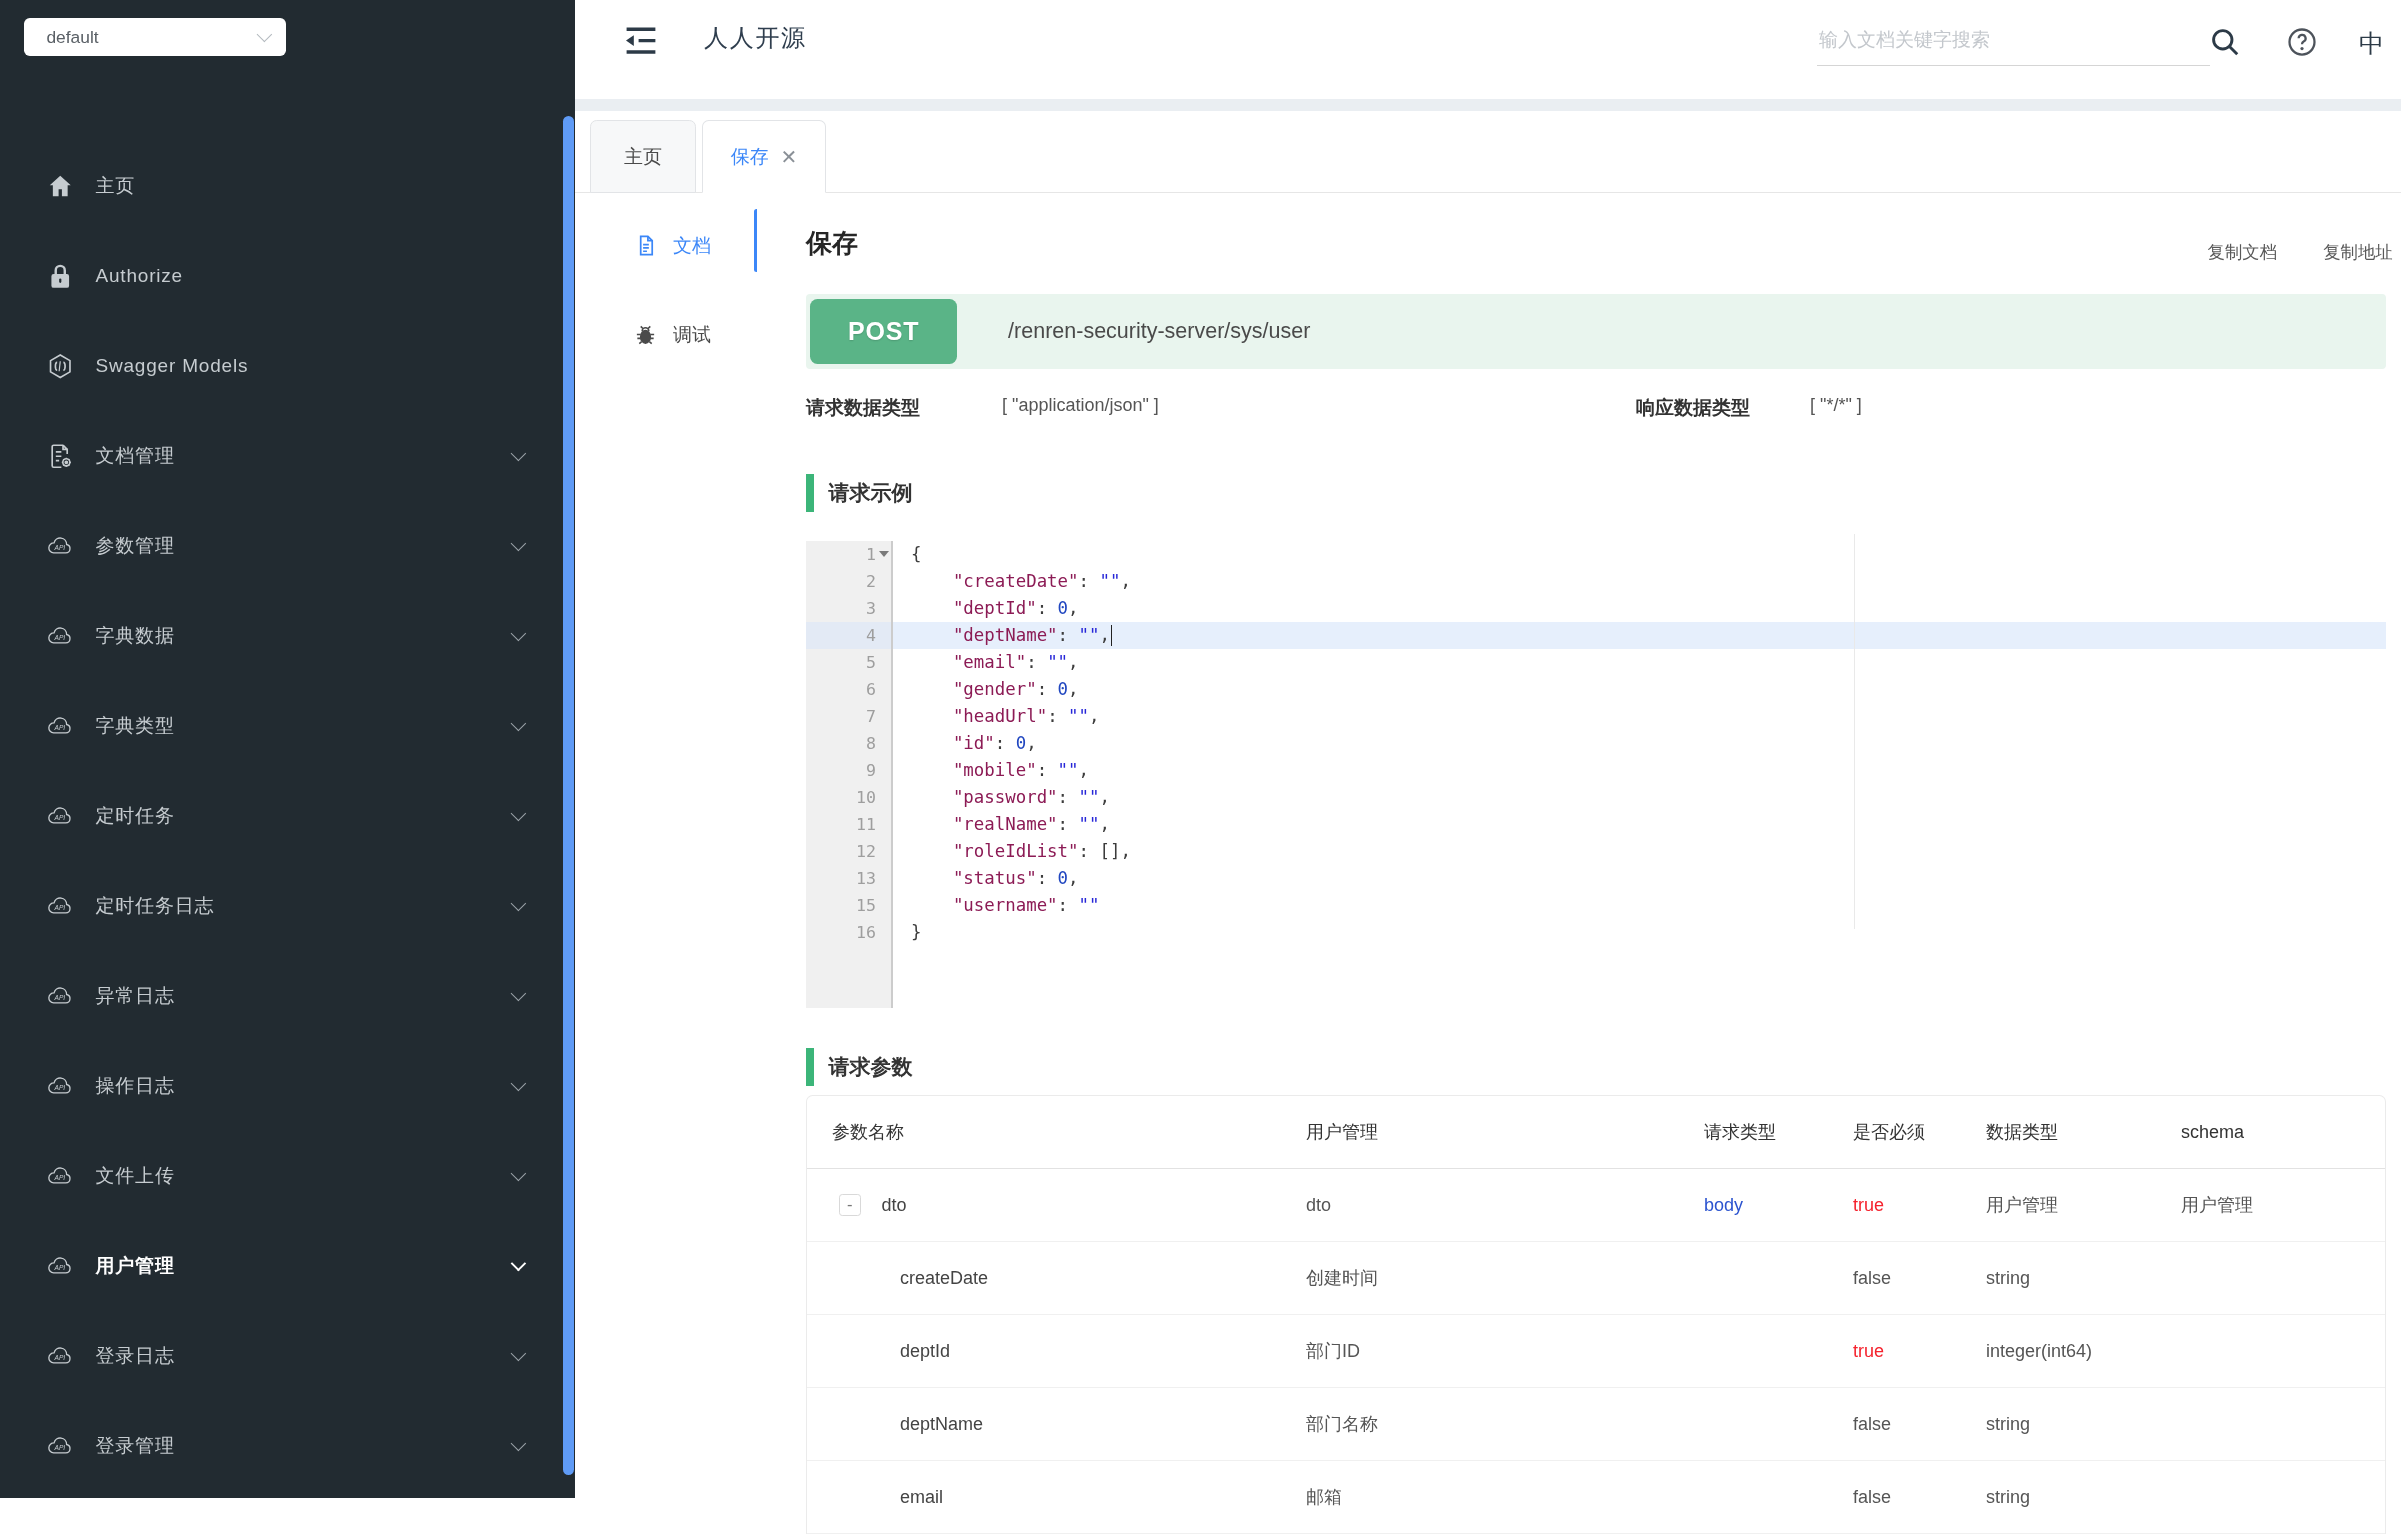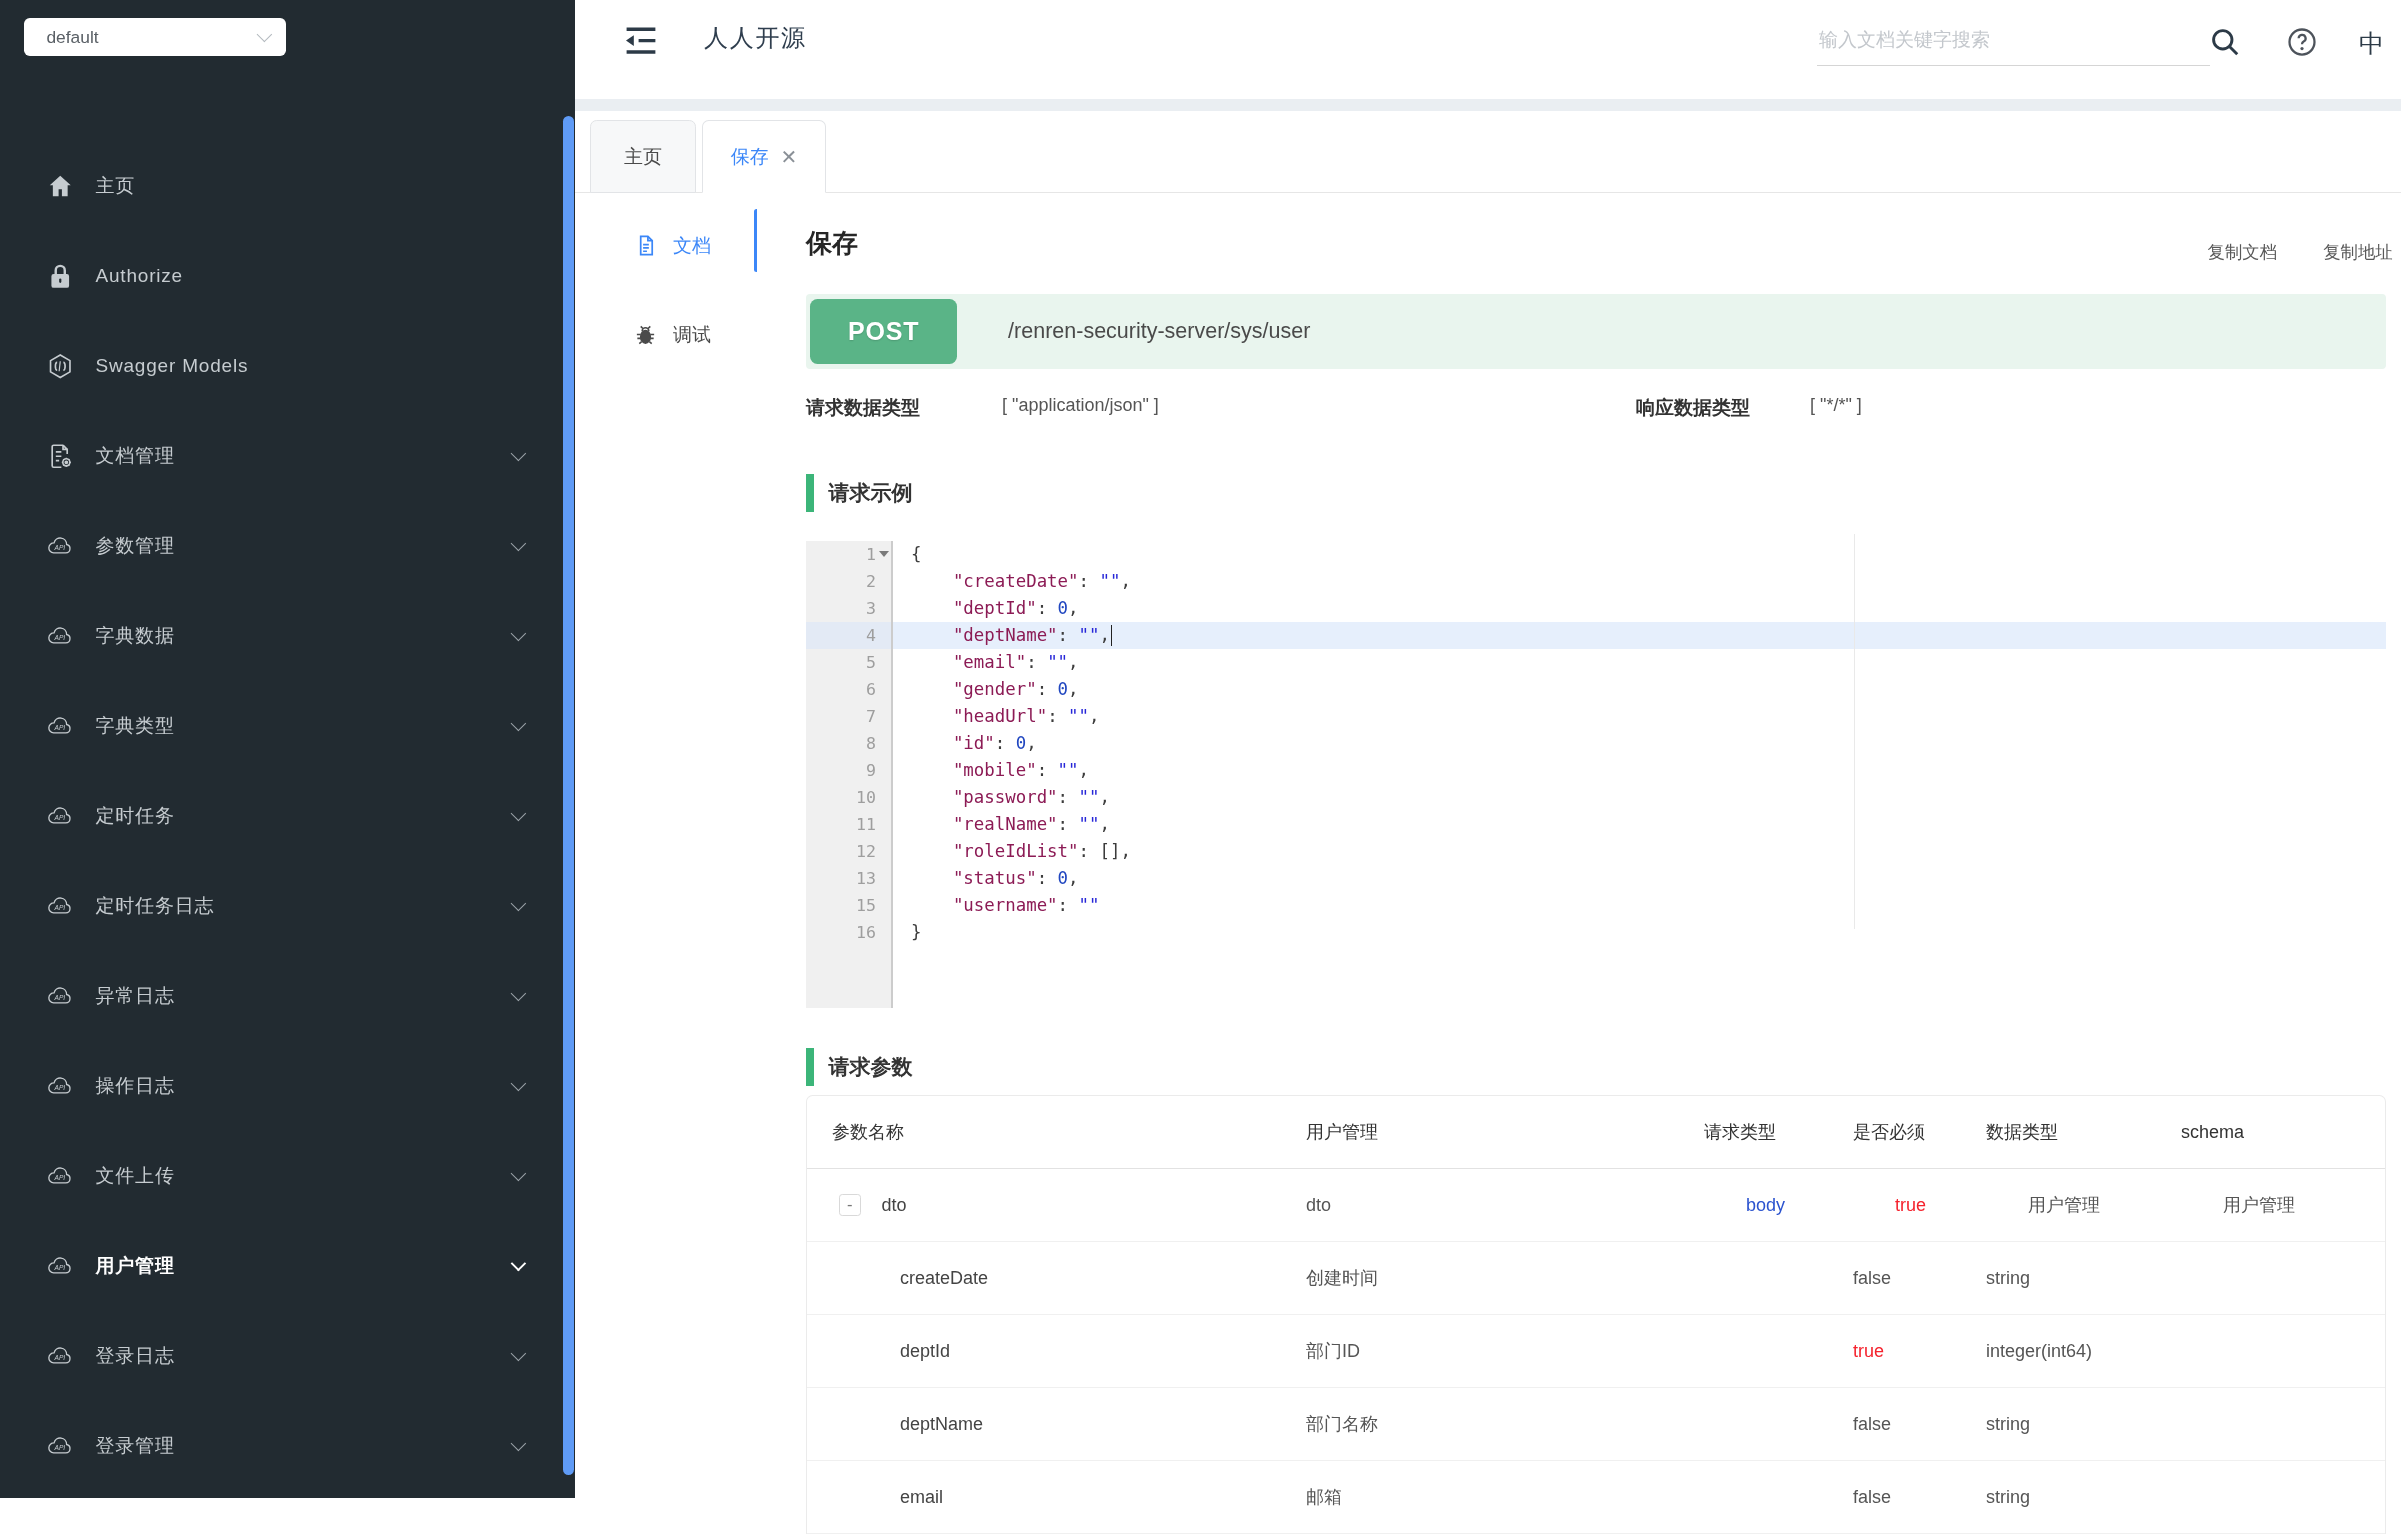--- a/index.html
+++ b/index.html
@@ -110,21 +110,21 @@
   .p-row{display:flex;align-items:center;height:73px;border-bottom:0.8px solid #f0f0f0;}
   .p-row.p-head{border-bottom:0.8px solid #e2e2e2;}
   .p-cell{font-size:18px;color:#555;}
   .c1{width:499px;display:flex;align-items:center;} .c2{width:398px;} .c3{width:149px;} .c4{width:133px;} .c5{width:195px;} .c6{flex:1;}
   .p-head .p-cell{color:#333;}
   .p-head .c1{padding-left:25px;}
   .p-name{color:#444;}
   .lvl0 .c1{padding-left:32px;} .lvl1 .c1{padding-left:93px;}
   .toggle-box{width:21.5px;height:21.5px;border:0.8px solid #d9d9d9;border-radius:3.3px;color:#777;font-size:16.6px;
       display:flex;align-items:center;justify-content:center;margin-right:21px;cursor:pointer;background:#fff;}
-  .req-type{color:#2b53cf;cursor:pointer;margin-left:42px;}
+  .req-type{color:#2b53cf;cursor:pointer;}
   .req-true{color:#f5222d;} .req-false{color:#555;}
 </style>
 </head>
 <body>
 
 <div id="app">
 
   <aside id="sidebar">
     <div class="group-select">
       <span class="gs-label">default</span>

